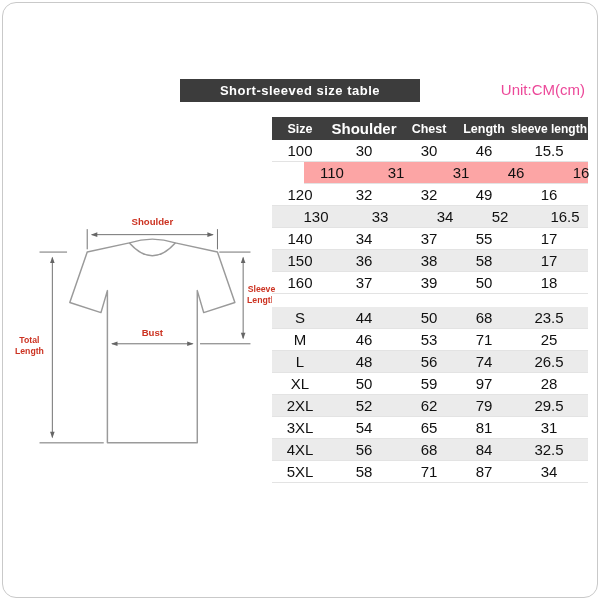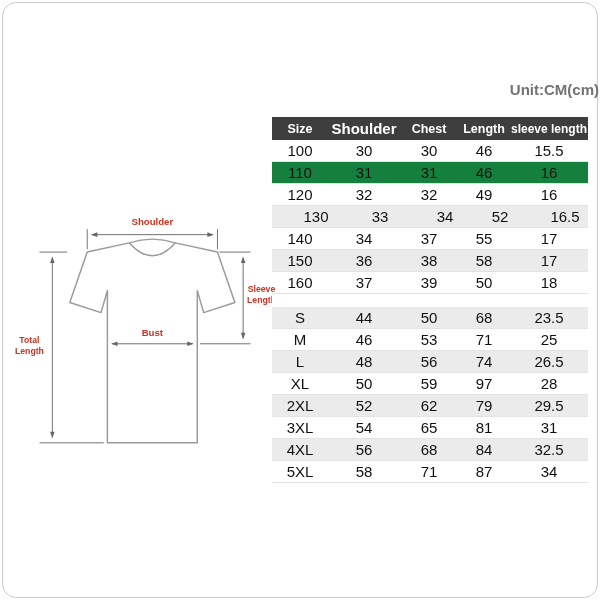--- a/index.html
+++ b/index.html
@@ -10,22 +10,22 @@
   .frame{
     position:absolute;left:2px;top:2px;right:2px;bottom:2px;
     border:1px solid #c9c9c9;border-radius:14px;pointer-events:none;
   }
   .titlebar{
     position:absolute;left:180px;top:79px;width:240px;height:23px;
     background:#3c3c3c;color:#fff;font-size:13px;font-weight:bold;
     text-align:center;line-height:23px;letter-spacing:0.5px;
   }
   .unit{
-    position:absolute;right:1px;top:81px;
-    color:#737373;font-size:15px;font-weight:bold;
+    position:absolute;right:15px;top:81px;
+    color:#ec4899;font-size:15px;font-weight:normal;
   }
   .diagram{
     position:absolute;left:12px;top:206px;width:266px;height:271px;
   }
   .diagram text{font-family:"Liberation Sans",sans-serif;font-weight:bold;}
   .lbl{font-size:10.5px;}
   .lbl-sm{font-size:9.5px;}
   .sizetable{
     position:absolute;left:272px;top:117px;width:316px;
   }
@@ -46,20 +46,23 @@
   .hc4{font-size:12px;}
   .spacer{height:13px;background:#fff;}
 </style>
 </head>
 <body>
 
 <div class="stage">
 
   <div class="frame"></div>
 
+  <div class="titlebar" style="background: rgb(60, 60, 60);">
+    <span>Short-sleeved size table</span>
+  </div>
 
   <div class="unit">Unit:CM(cm)</div>
 
   <svg class="diagram" viewBox="0 0 290 295" xmlns="http://www.w3.org/2000/svg">
 
     <path d="M128,40 L82,50 L63,105 L97,116 L104,92 L104,258 L202,258 L202,92 L209,116 L243,105 L224,50 L178,40 Q153,68 128,40 Z" fill="#ffffff" stroke="#9a9a9a" stroke-width="1.6" stroke-linejoin="round"></path>
     <path d="M128,40 Q153,32 178,40" fill="none" stroke="#9a9a9a" stroke-width="1.4"></path>
 
     <g stroke="#666666" stroke-width="1" fill="none">
       <line x1="82" y1="47" x2="82" y2="25"></line>
@@ -107,21 +110,21 @@
         <div class="cell hcell hc4">sleeve length</div>
       </div>
     <div id="tbody">
         <div class="trow">
           <div class="cell">100</div>
           <div class="cell">30</div>
           <div class="cell">30</div>
           <div class="cell">46</div>
           <div class="cell">15.5</div>
         </div>
-        <div class="trow" style="background: #15803d;">
+        <div class="trow" style="background: #fca5a5; margin-left: 32px;">
           <div class="cell">110</div>
           <div class="cell">31</div>
           <div class="cell">31</div>
           <div class="cell">46</div>
           <div class="cell">16</div>
         </div>
         <div class="trow">
           <div class="cell">120</div>
           <div class="cell">32</div>
           <div class="cell">32</div>

